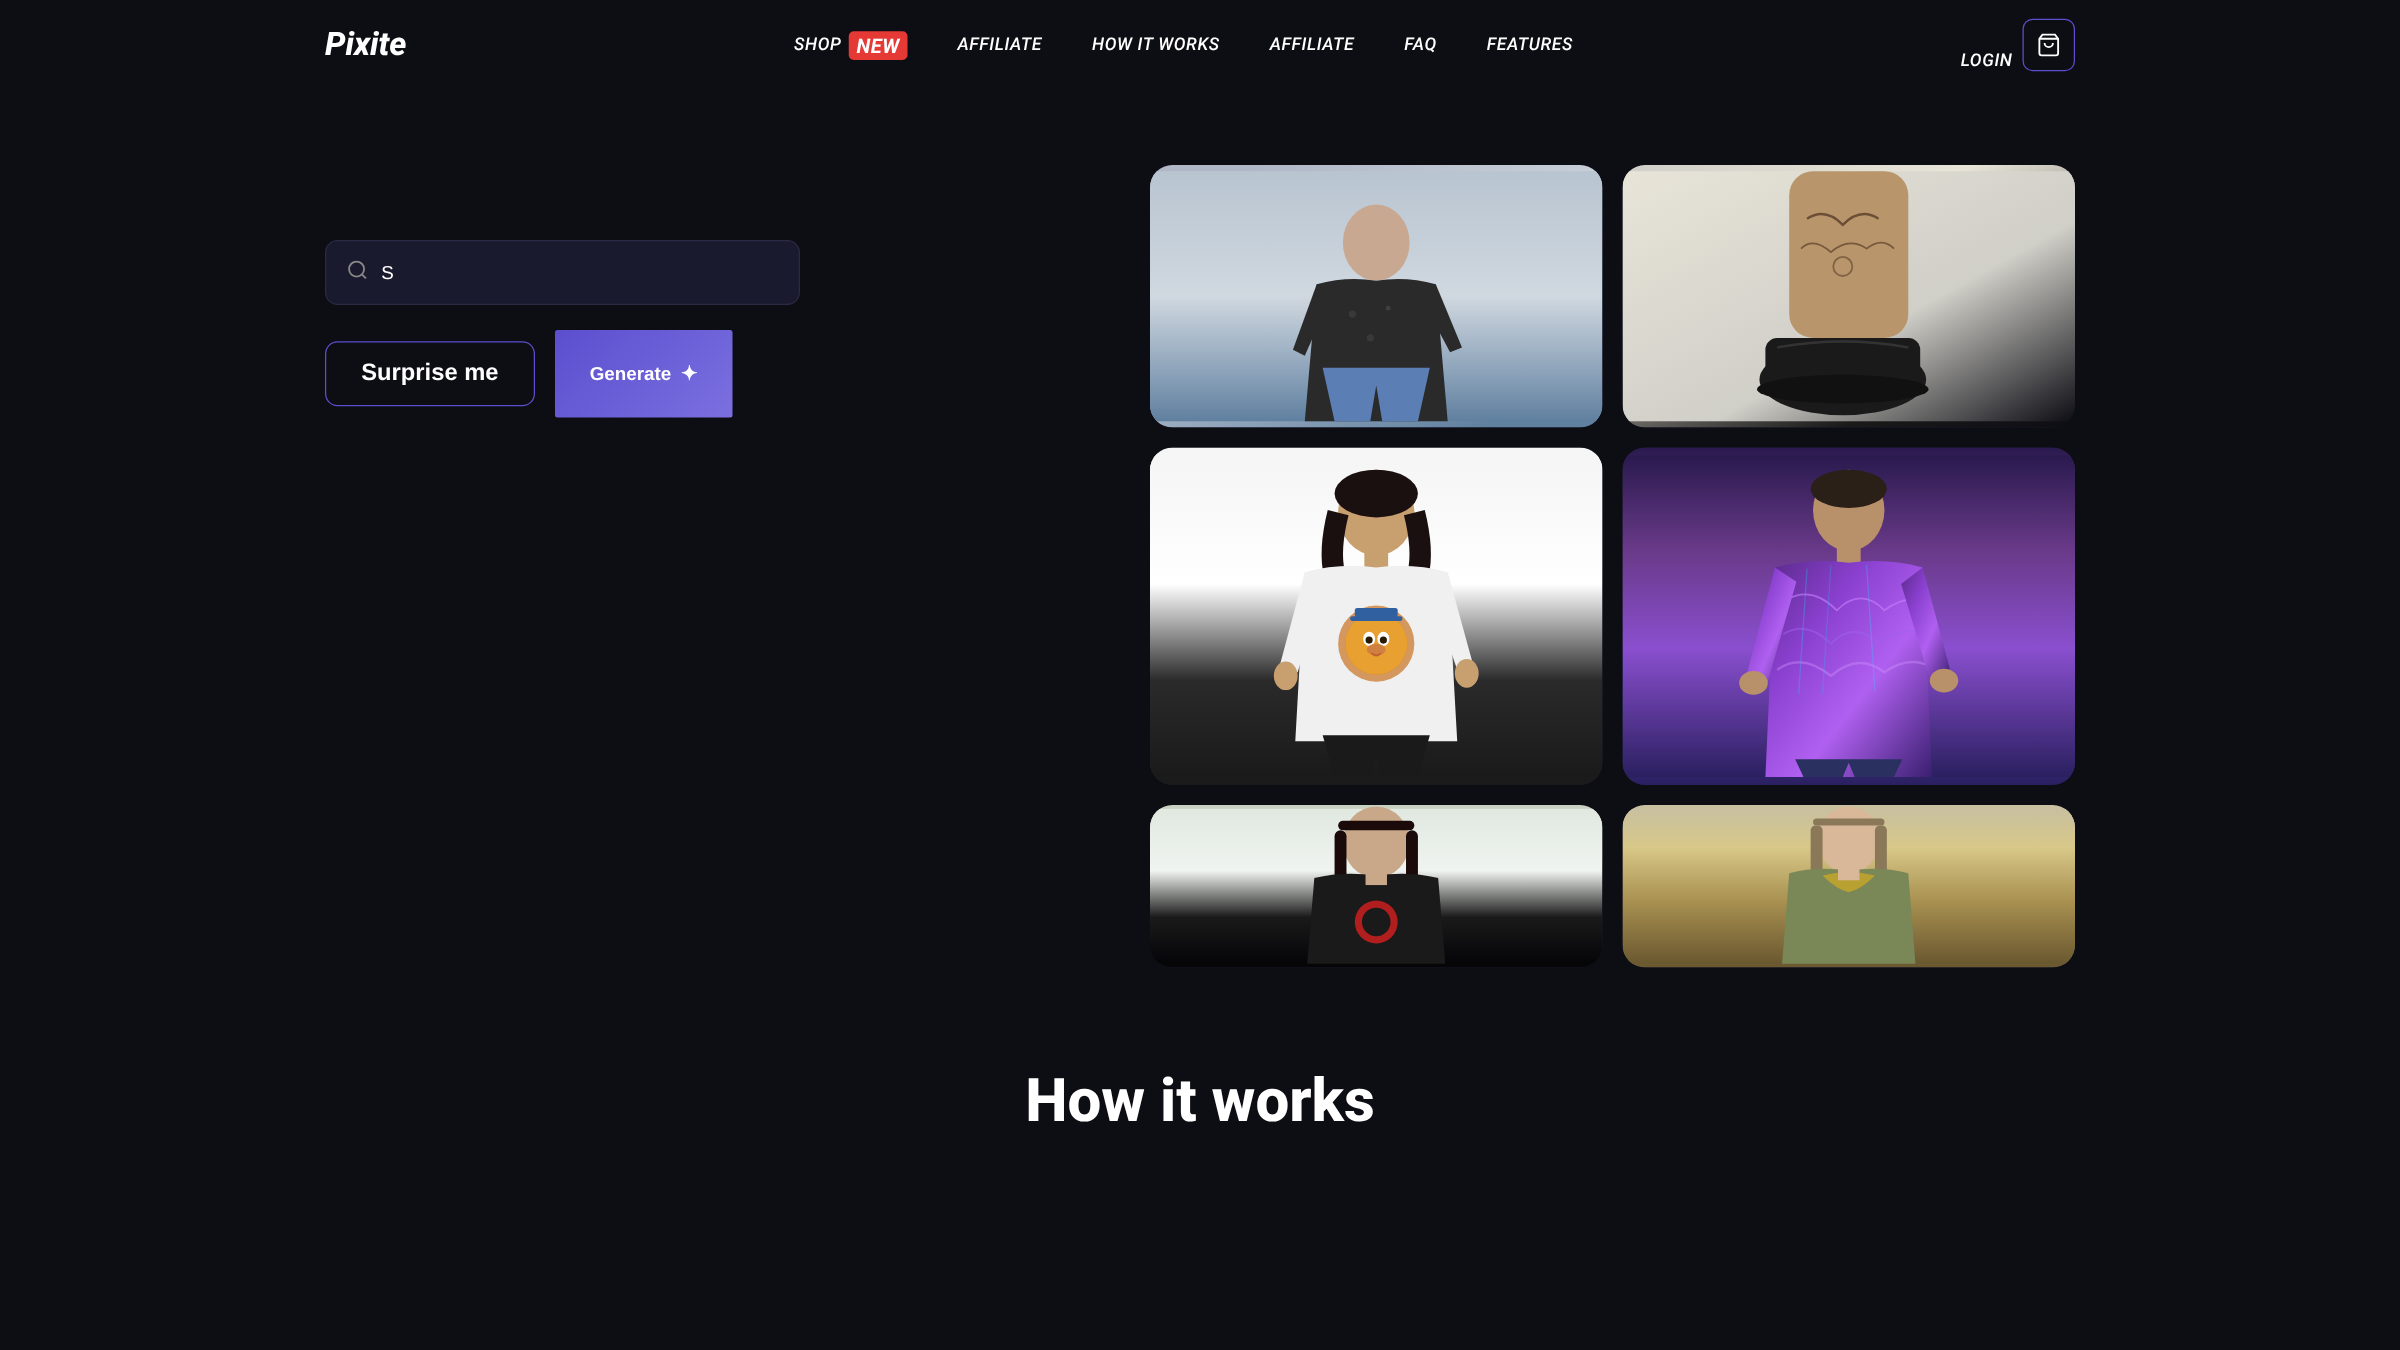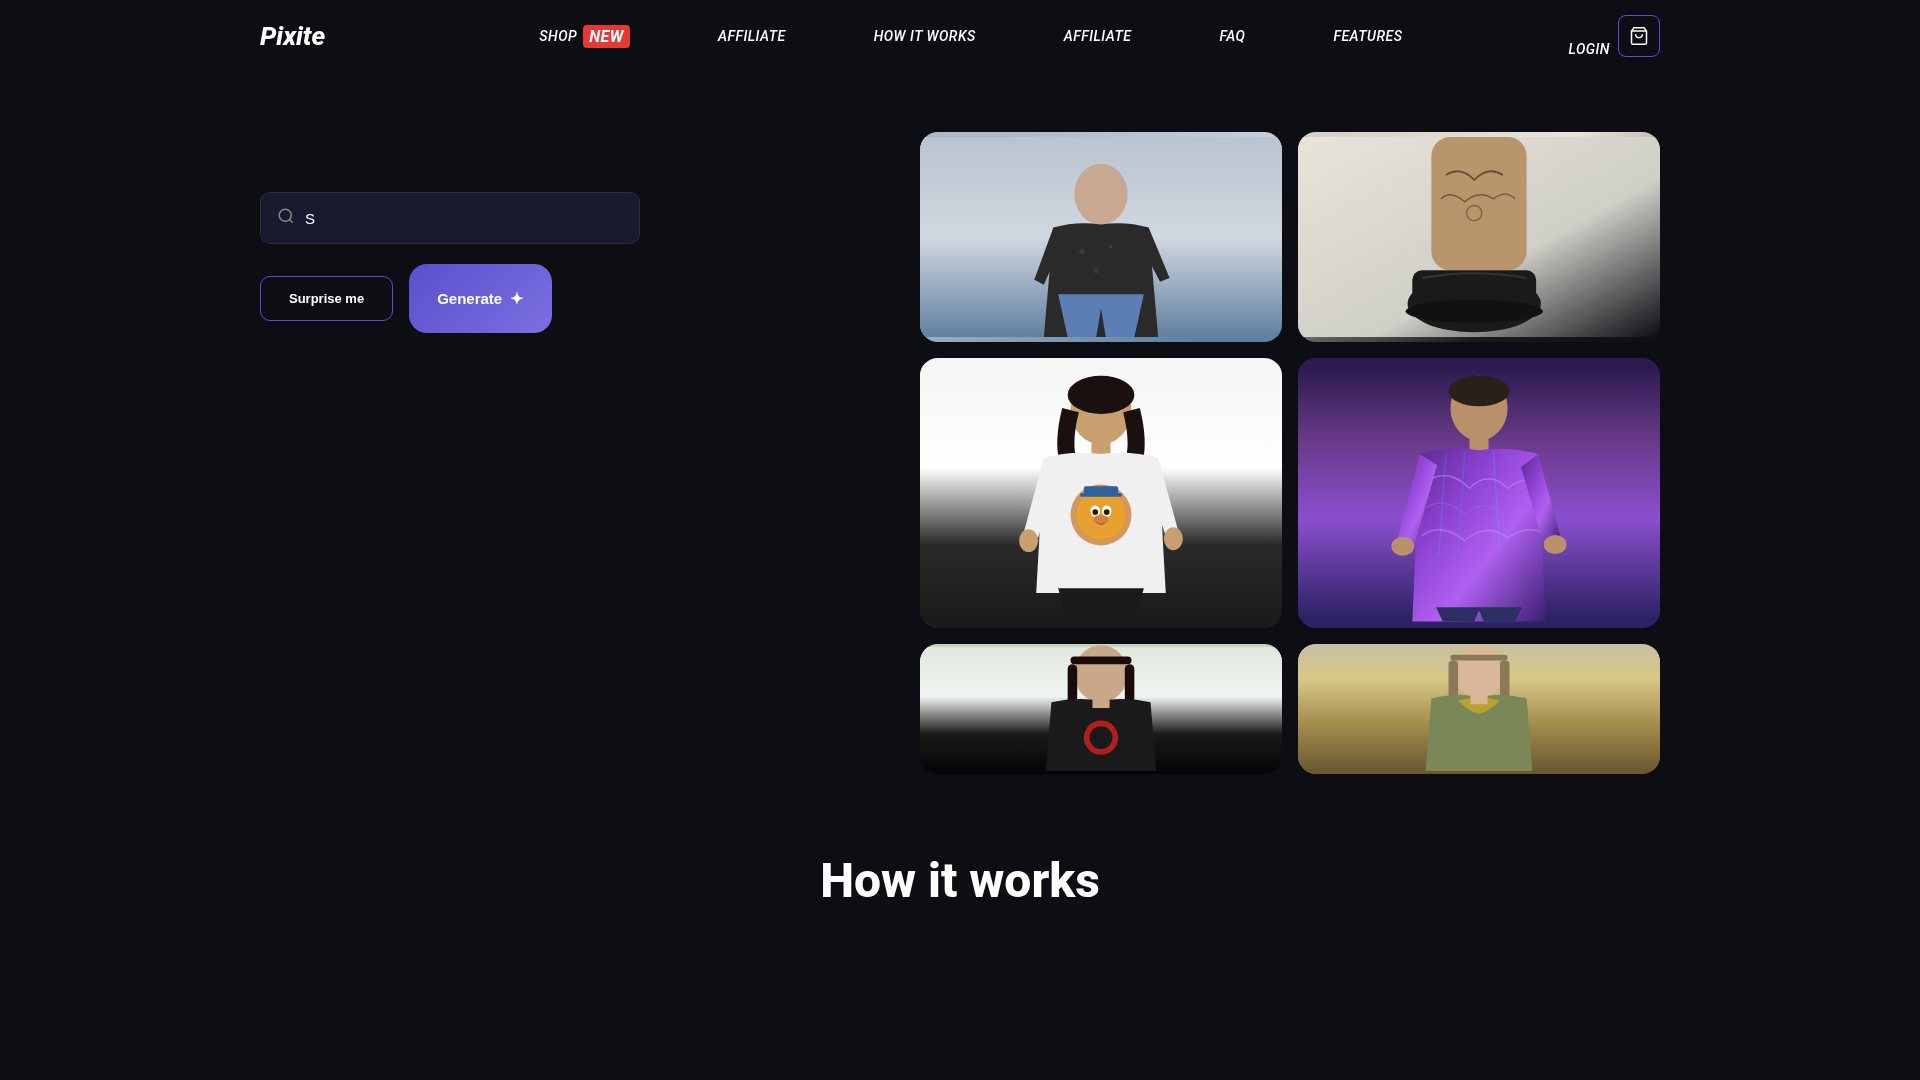--- a/index.html
+++ b/index.html
@@ -35,21 +35,20 @@
     .nav-item {
       font-size: 14px;
       font-weight: 500;
       color: #ffffff;
       text-decoration: none;
       cursor: pointer;
       letter-spacing: 0.5px;
       display: flex;
       align-items: center;
       gap: 6px;
-      margin-left: 48px;
     }
 
     .nav-badge {
       background-color: #e53935;
       color: #ffffff;
       font-size: 16px;
       font-weight: 700;
       padding: 2px 6px;
       border-radius: 4px;
       letter-spacing: 0.5px;
@@ -172,28 +171,28 @@
       gap: 16px;
       align-items: center;
     }
 
     .btn-surprise {
       padding: 14px 28px;
       border-radius: 10px;
       border: 1.5px solid #5b4fcf;
       background: transparent;
       color: #ffffff;
-      font-size: 13px;
+      font-size: 19px;
       font-weight: 600;
       cursor: pointer;
     }
 
     .btn-generate {
       padding: 25px 28px;
-      border-radius: 18px;
+      border-radius: 2px;
       border: none;
       background: linear-gradient(135deg, #5b4fcf, #7b6fe0);
       color: #ffffff;
       font-size: 15px;
       font-weight: 600;
       cursor: pointer;
       display: flex;
       align-items: center;
       gap: 8px;
       text-align: center;

